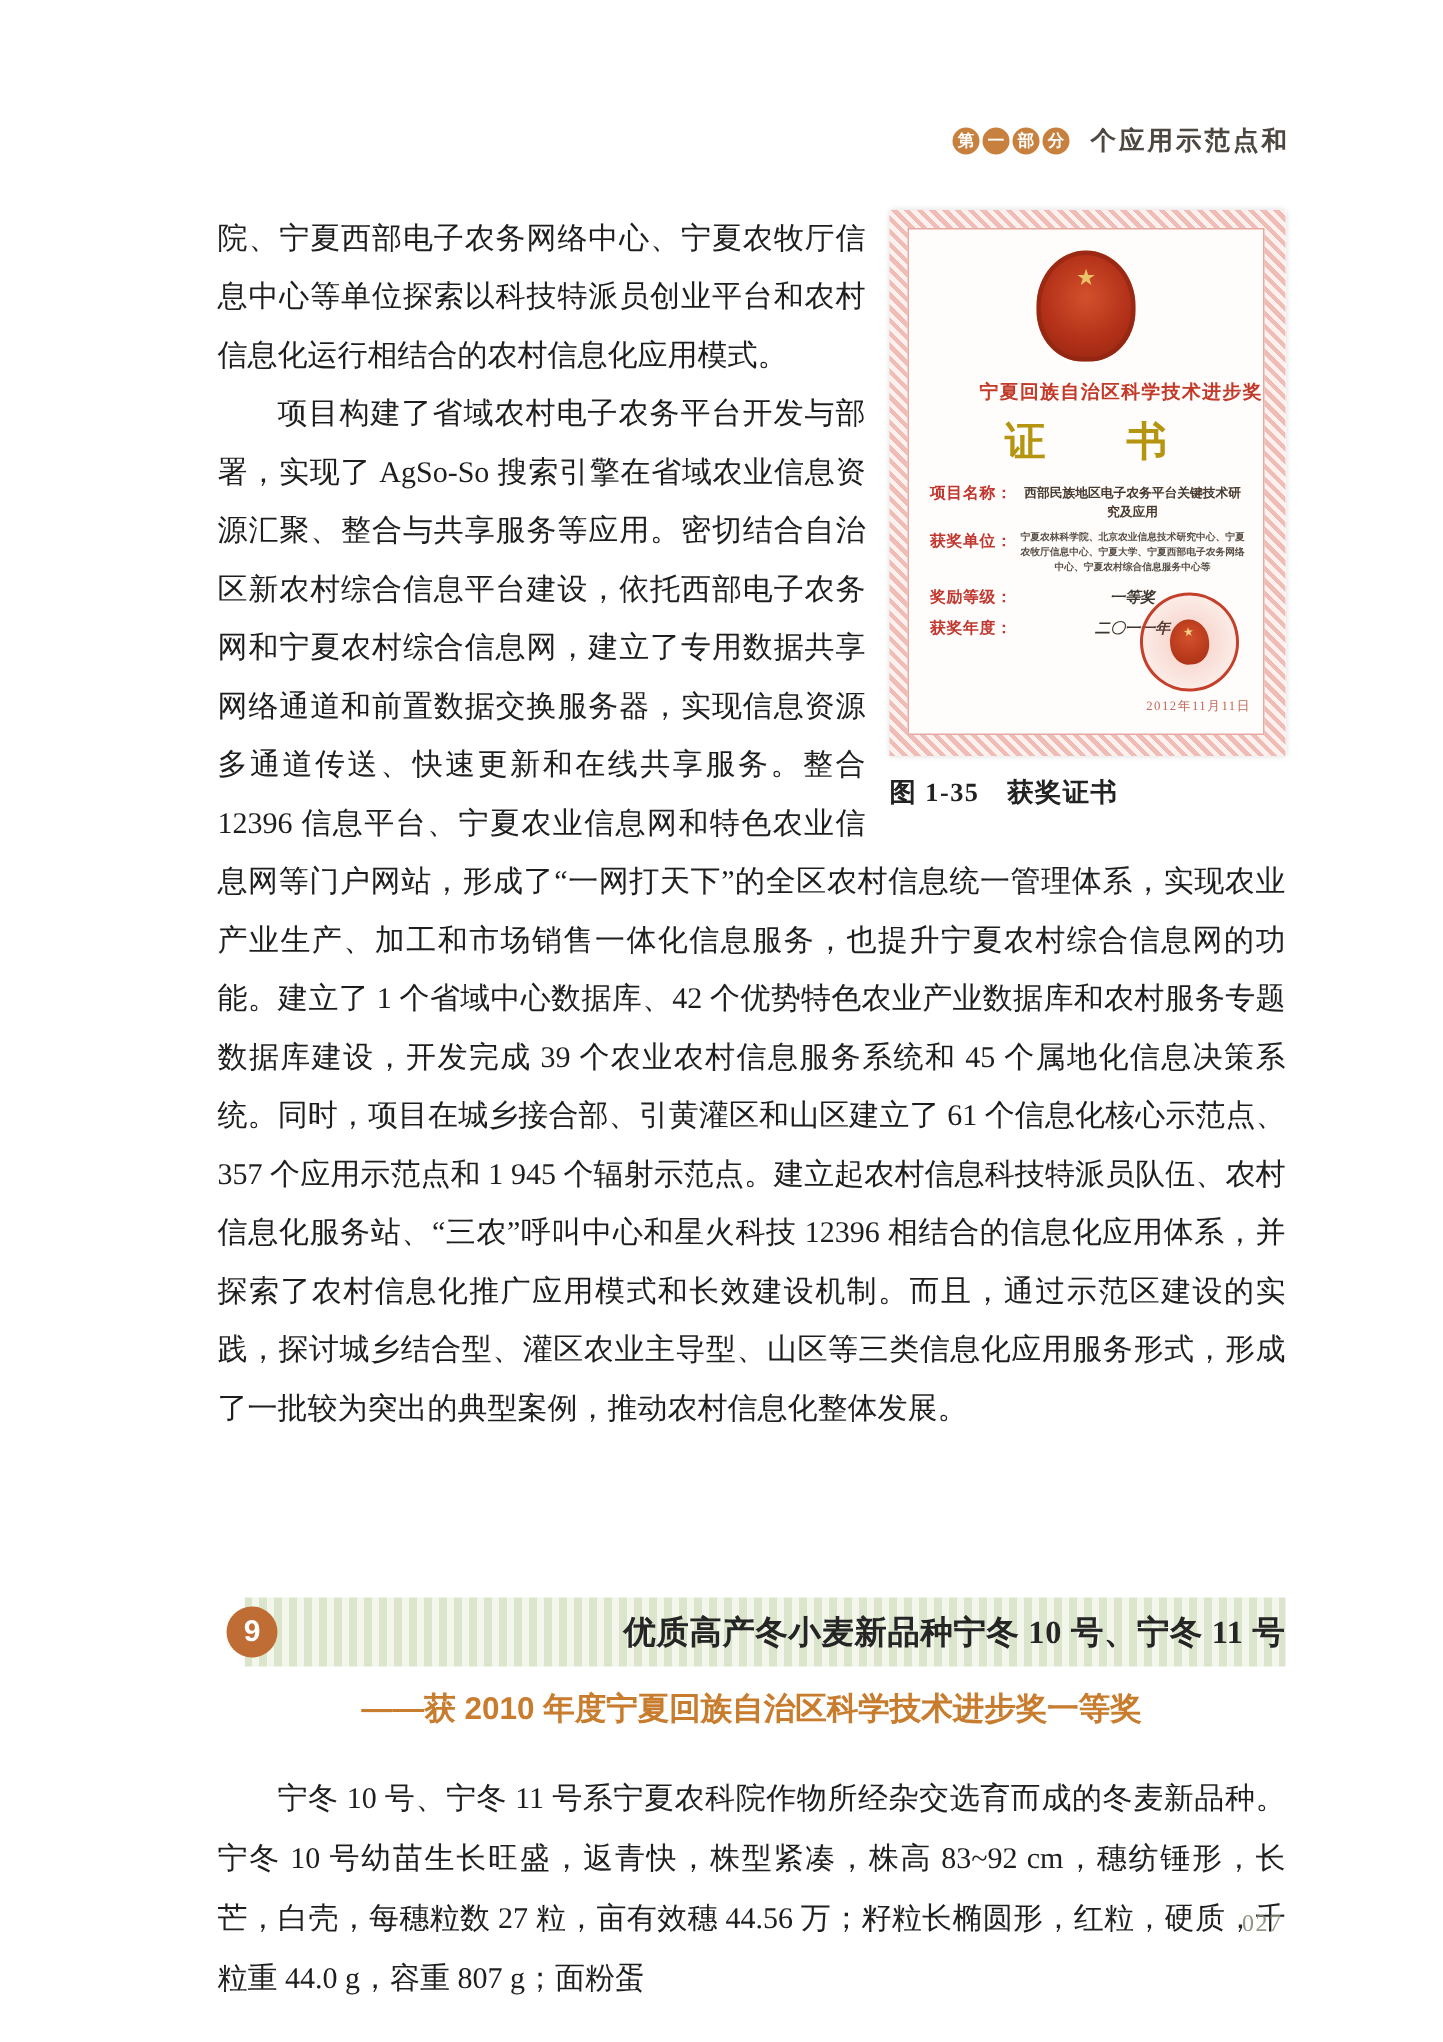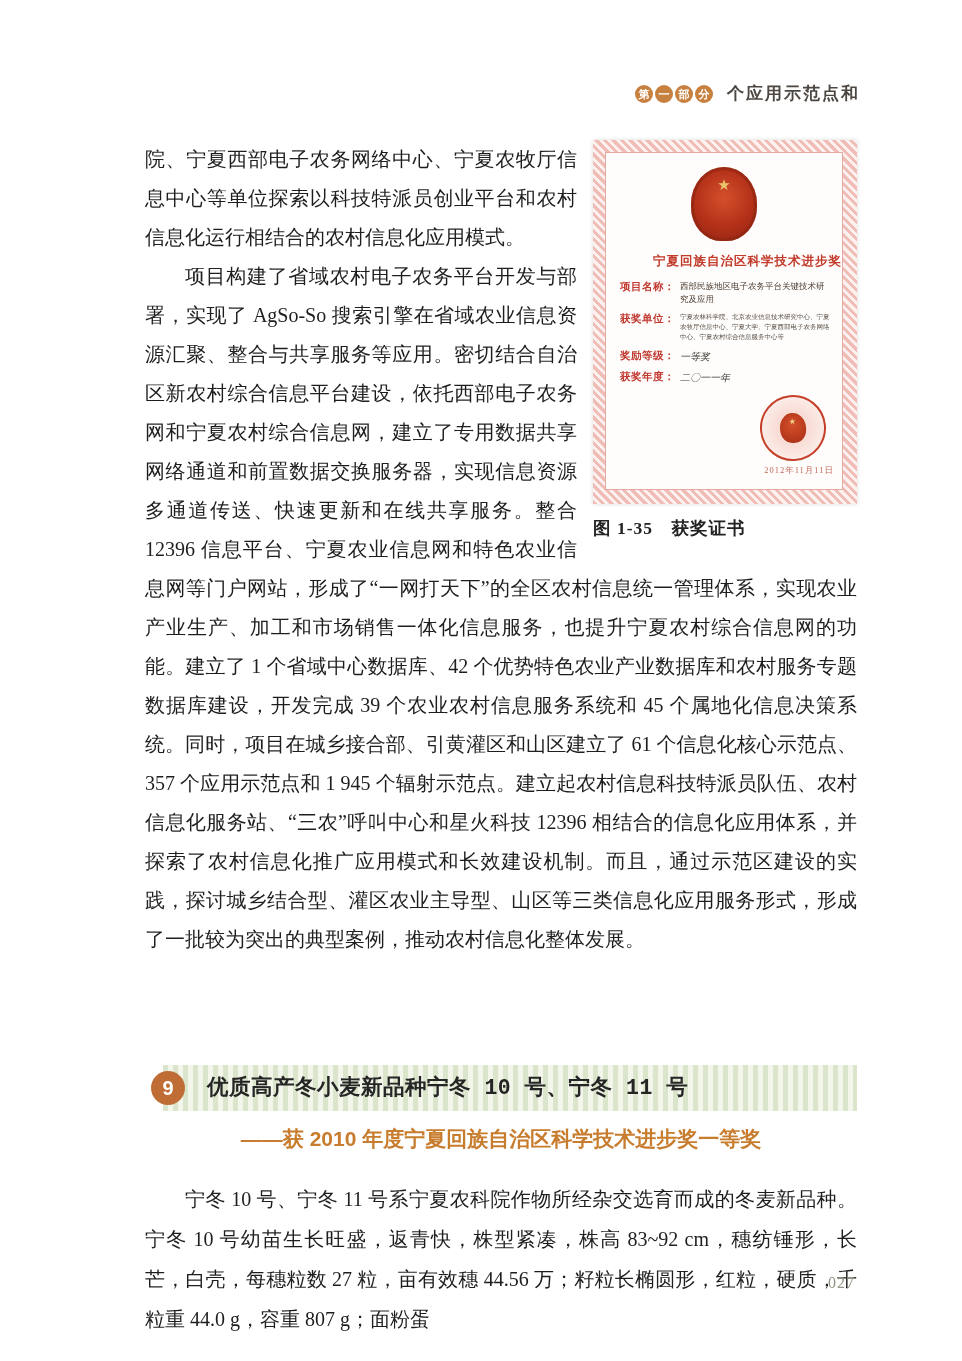--- a/index.html
+++ b/index.html
@@ -52,21 +52,21 @@
     font-size:12.5px; letter-spacing:1px;
   }
   .cert-doc-title{
     margin-top:6px; text-align:center; color:#b5950f; font-weight:bold; font-size:27px;
   }
   .cert-fields{margin:10px 12px 0 14px;}
   .cert-row{display:flex; margin-bottom:6px;}
   .cert-label{
     flex:0 0 60px; color:#c03830; font-weight:bold; font-size:10.5px; letter-spacing:.5px;
   }
-  .cert-value{flex:1; color:#4a3b30; font-size:8.5px; font-weight:normal; line-height:1.5;}
+  .cert-value{flex:1; color:#4a3b30; font-size:8.5px; font-weight:bold; line-height:1.5;text-align:center;}
   .cert-value.tiny{font-size:6.5px; color:#5a5048; line-height:1.6;}
   .cert-value.hand{font-size:10px; font-style:italic; color:#3c3630;}
   .seal{
     position:absolute; right:16px; bottom:28px; width:62px; height:62px; border-radius:50%;
     border:2px solid #c5402a;
     background:radial-gradient(circle, rgba(220,80,50,.28) 0%, rgba(220,80,50,.10) 70%);
     display:flex; align-items:center; justify-content:center; transform:rotate(-6deg);
   }
   .seal-core{
     width:26px; height:30px; border-radius:50% 50% 45% 45%;
@@ -87,21 +87,21 @@
     position:relative; height:46px; margin-left:18px;
     background:repeating-linear-gradient(90deg,#dbe5cc 0 5px,#f3f6eb 5px 10px);
   }
   .num-circle{
     position:absolute; left:-12px; top:6px; width:34px; height:34px; border-radius:50%;
     background:#bf6d34; color:#fff; text-align:center; line-height:34px;
     font-size:20px; font-weight:bold; font-family:"Liberation Sans","DejaVu Sans",sans-serif;
   }
   .banner h2{
     margin:0; padding-left:44px; line-height:46px; font-size:21.5px; color:#252525;
-    font-family:Liberation Mono, monospace; font-weight:bold; letter-spacing:.5px;
+    font-family:Liberation Serif, serif; font-weight:bold; letter-spacing:.5px;text-align:right;
   }
   .subtitle{
     margin-top:14px; text-align:center; color:#c87c2e; font-weight:bold; font-size:21px;
     font-family:"Liberation Sans","DejaVu Sans",sans-serif;
   }
   .p3{margin-top:26px; line-height:40px;}
   .page-number{
     position:absolute; right:107px; top:1274px; color:#8f9683; font-size:16px; letter-spacing:1px;
     font-family:Liberation Serif, serif;
   }
@@ -123,20 +123,21 @@
 
   <main class="content">
 
     <figure class="figure">
       <div class="cert-frame">
         <div class="cert-inner">
           <div class="emblem">
               <span class="star">★</span>
             </div>
           <div class="cert-award-name">宁夏回族自治区科学技术进步奖</div>
+          <div class="cert-doc-title">证　　书</div>
           <div class="cert-fields">
             <div class="cert-row">
               <span class="cert-label">项目名称：</span>
               <span class="cert-value">西部民族地区电子农务平台关键技术研究及应用</span>
             </div>
             <div class="cert-row">
               <span class="cert-label">获奖单位：</span>
               <span class="cert-value tiny">宁夏农林科学院、北京农业信息技术研究中心、宁夏农牧厅信息中心、宁夏大学、宁夏西部电子农务网络中心、宁夏农村综合信息服务中心等</span>
             </div>
             <div class="cert-row">

